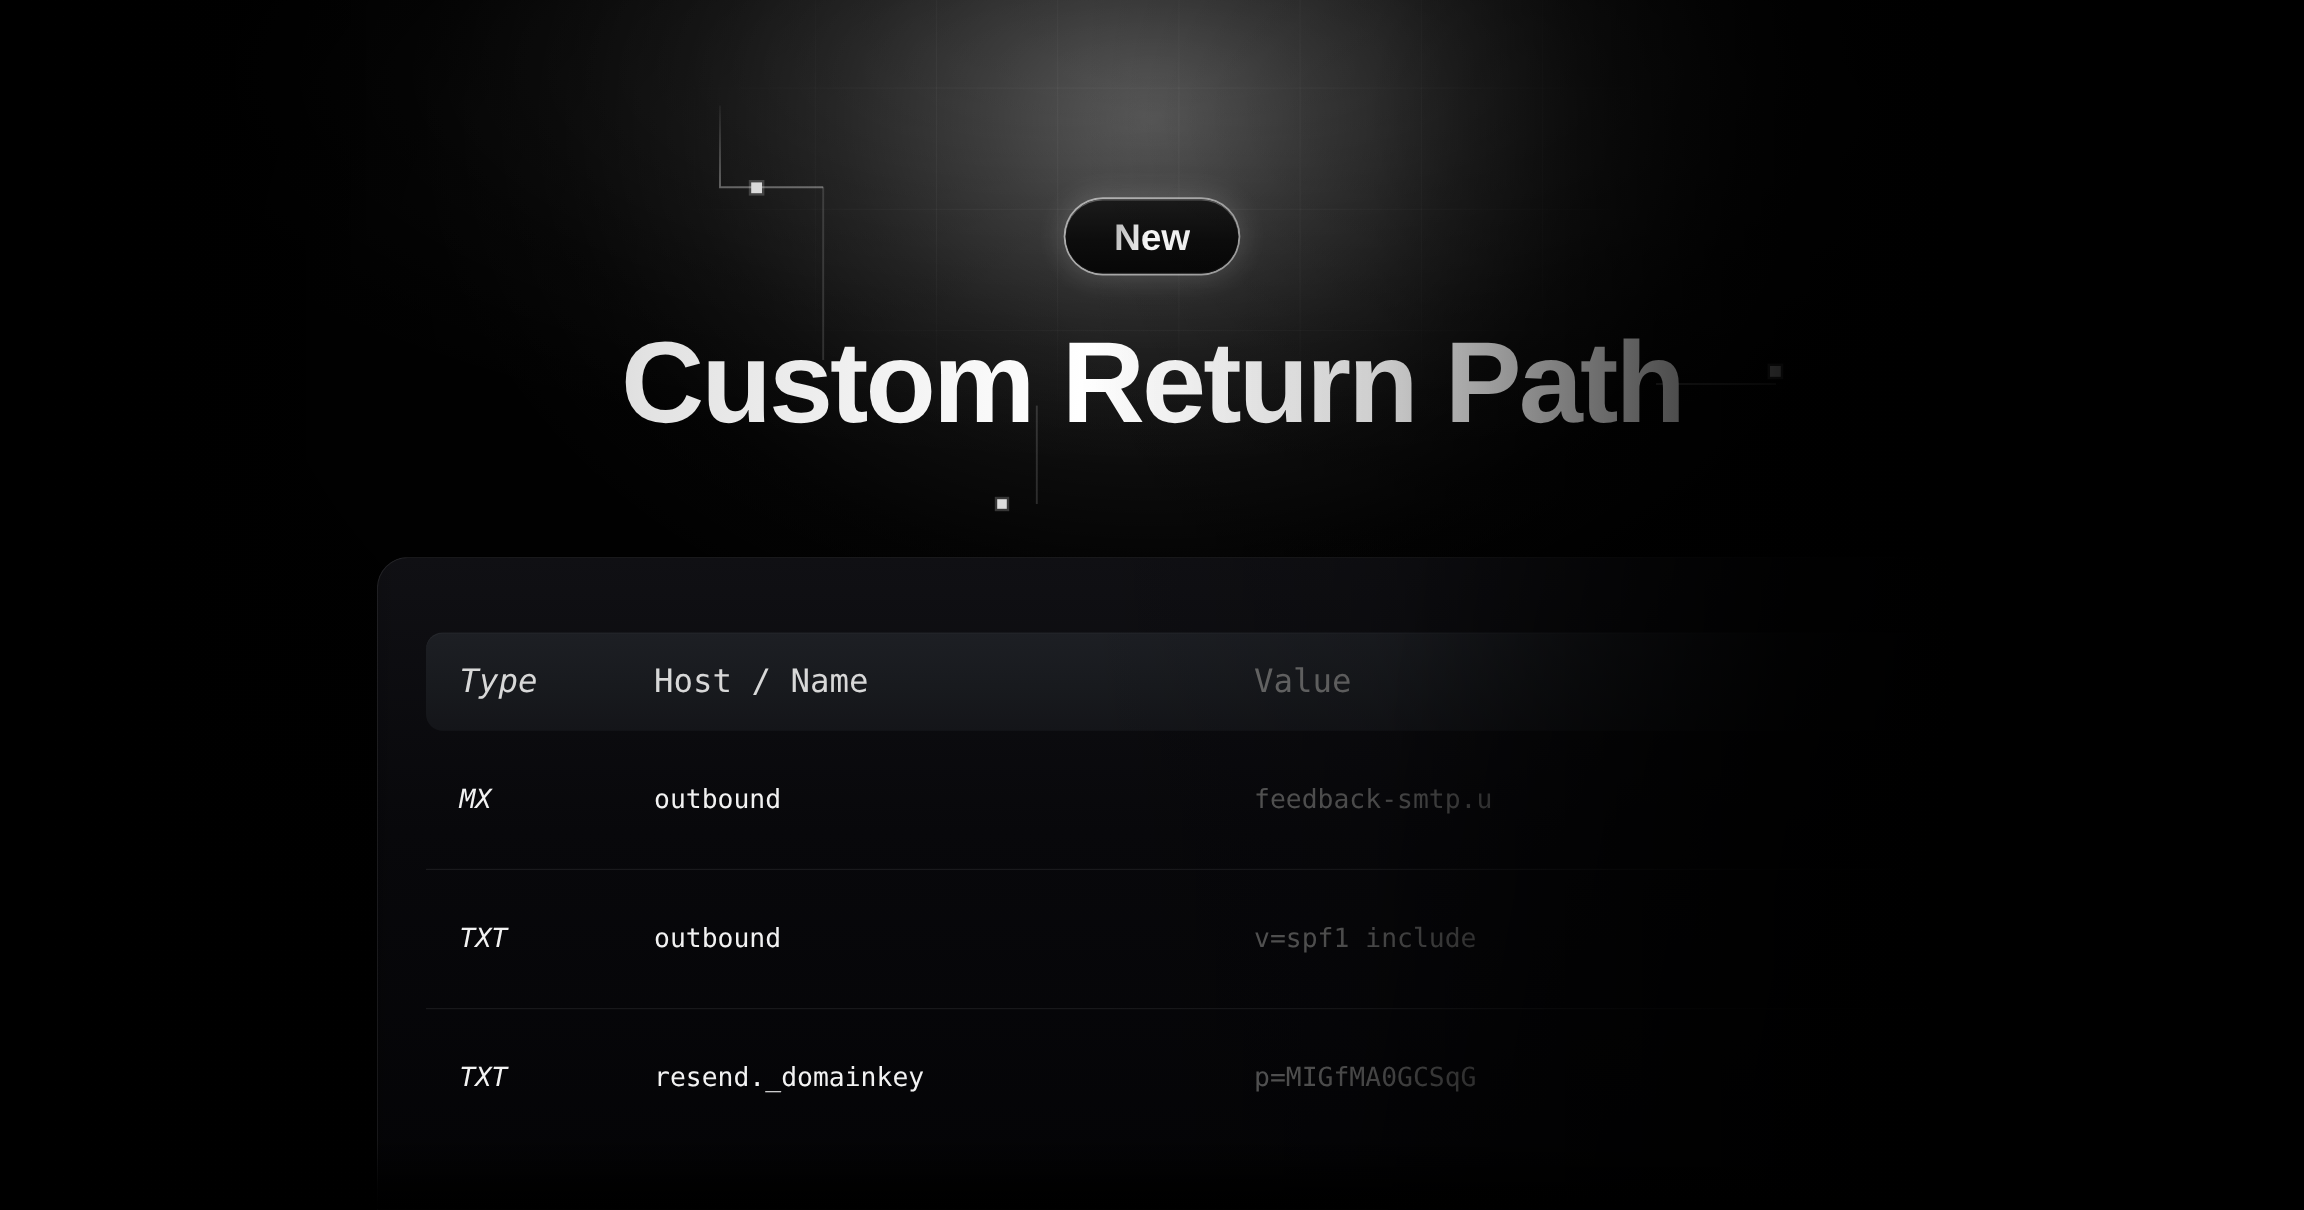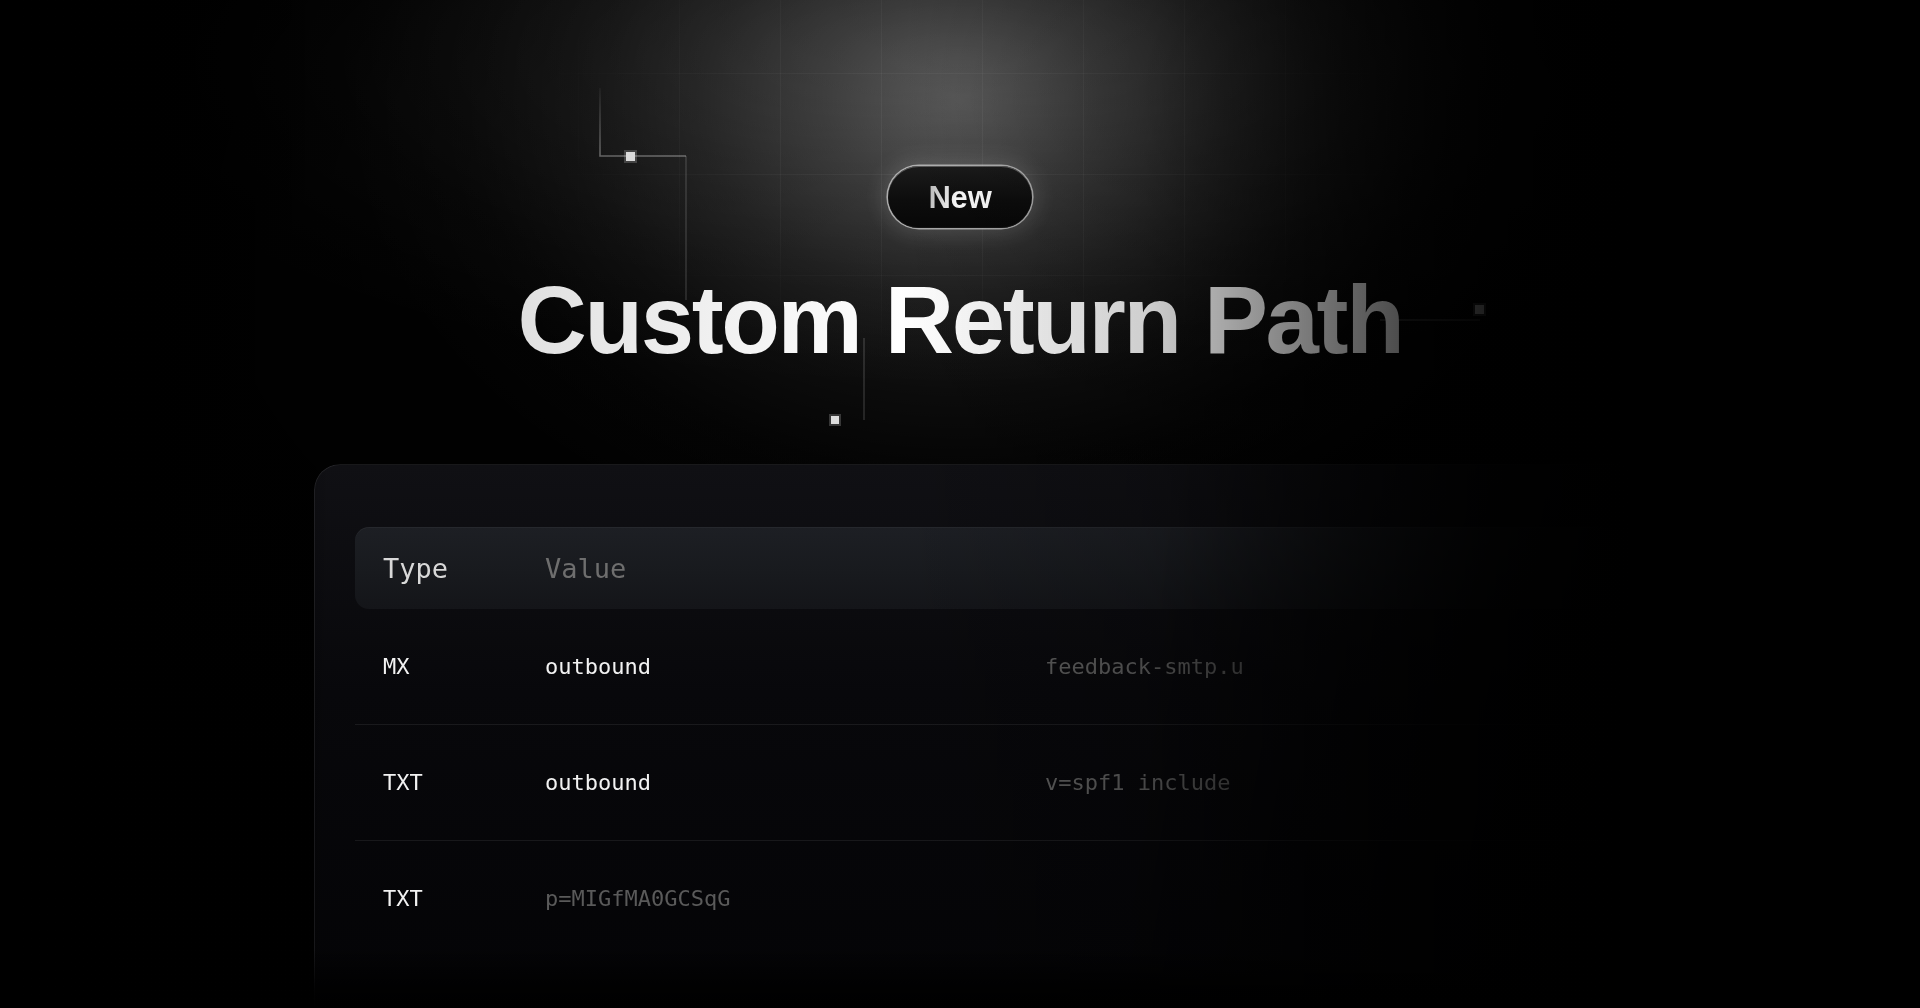--- a/index.html
+++ b/index.html
@@ -191,21 +191,21 @@
   }
   .trow {
     position: relative;
     height: 115px;
     display: flex;
     align-items: center;
     border-bottom: 1px solid rgba(255,255,255,0.075);
   }
   .trow:last-child { border-bottom: none; }
 
-  .c-type   { width: 190px; padding-left: 28px; box-sizing: border-box; }
+  .c-type   { width: 190px; padding-left: 28px; box-sizing: border-box; font-style: italic; }
   .c-host   { width: 500px; }
   .c-value  { flex: 1 1 auto; min-width: 0; }
 
   .th {
     font-family: "DejaVu Sans Mono", "Liberation Mono", monospace;
     font-size: 27px;
     letter-spacing: 0px;
     color: #d8d8d8;
     white-space: nowrap;
   }
@@ -330,20 +330,23 @@
 
   <div class="device">
     <div class="device-inner">
 
       <div class="dns-table">
 
         <div class="thead">
           <div class="c-type">
             <span class="th">Type</span>
           </div>
+          <div class="c-host">
+            <span class="th">Host / Name</span>
+          </div>
           <div class="c-value">
             <span class="th dim">Value</span>
           </div>
         </div>
 
         <div class="trow">
           <div class="c-type">
             <span class="td">MX</span>
           </div>
           <div class="c-host">
@@ -363,20 +366,23 @@
           </div>
           <div class="c-value">
             <span class="td value">v=spf1 include</span>
           </div>
         </div>
 
         <div class="trow">
           <div class="c-type">
             <span class="td">TXT</span>
           </div>
+          <div class="c-host">
+            <span class="td">resend._domainkey</span>
+          </div>
           <div class="c-value">
             <span class="td value">p=MIGfMA0GCSqG</span>
           </div>
         </div>
 
       </div>
     </div>
   </div>
 
   <div class="right-fade"></div>

